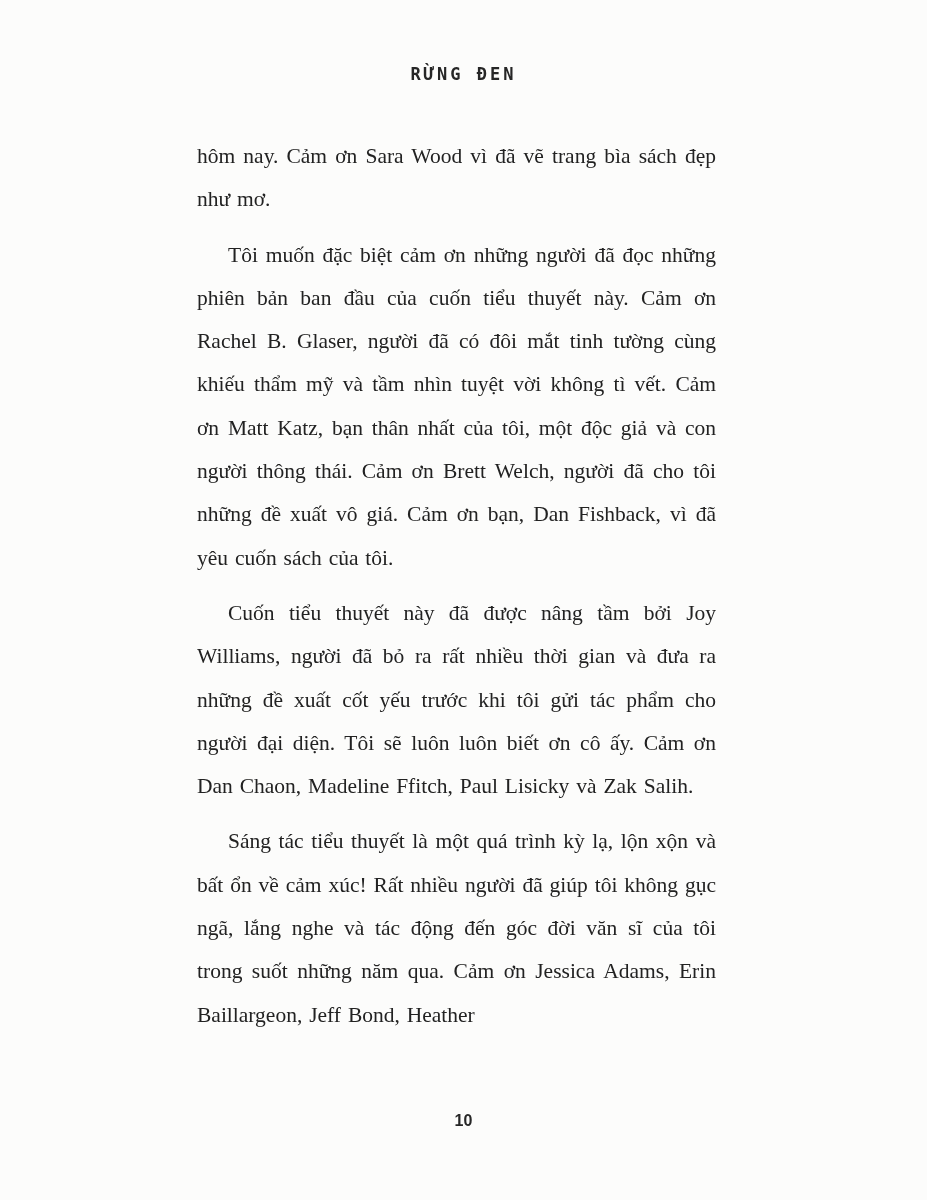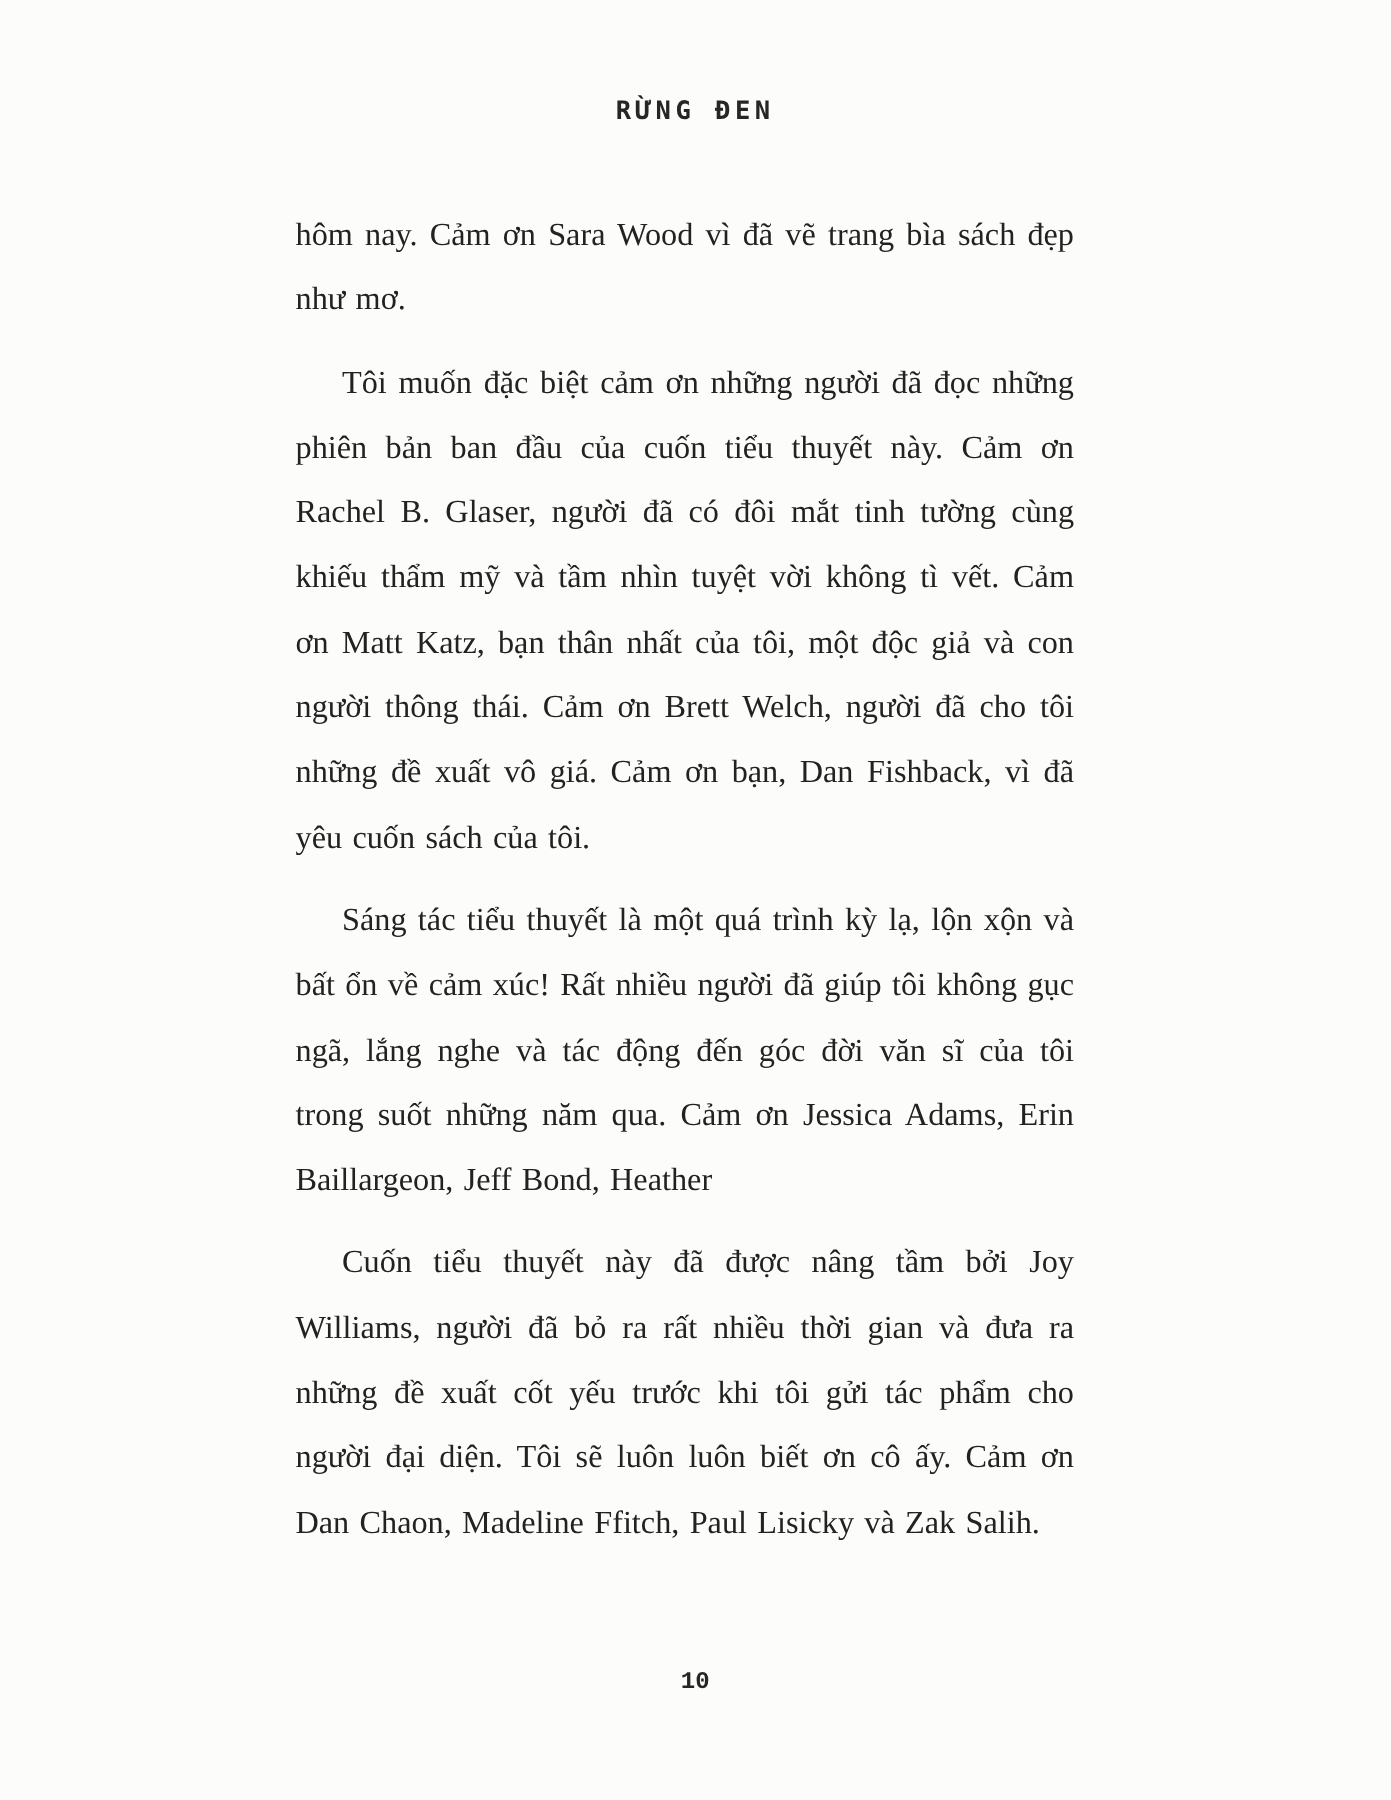--- a/index.html
+++ b/index.html
@@ -45,35 +45,35 @@
   }
   .para.indent {
     text-indent: 31px;
   }
   .page-number {
     position: absolute;
     top: 1112px;
     left: 0;
     right: 0;
     text-align: center;
-    font-family: Liberation Mono, monospace;
+    font-family: Liberation Sans, sans-serif;
     font-weight: bold;
     font-size: 16px;
     color: #262626;
   }
 </style>
 </head>
 <body>
 
 <div class="page">
 
   <div class="running-head">RỪNG ĐEN</div>
 
   <div class="body-text">
     <p class="para">hôm nay. Cảm ơn Sara Wood vì đã vẽ trang bìa sách đẹp như mơ.</p>
     <p class="para indent">Tôi muốn đặc biệt cảm ơn những người đã đọc những phiên bản ban đầu của cuốn tiểu thuyết này. Cảm ơn Rachel B. Glaser, người đã có đôi mắt tinh tường cùng khiếu thẩm mỹ và tầm nhìn tuyệt vời không tì vết. Cảm ơn Matt Katz, bạn thân nhất của tôi, một độc giả và con người thông thái. Cảm ơn Brett Welch, người đã cho tôi những đề xuất vô giá. Cảm ơn bạn, Dan Fishback, vì đã yêu cuốn sách của tôi.</p>
+    <p class="para indent">Cuốn tiểu thuyết này đã được nâng tầm bởi Joy Williams, người đã bỏ ra rất nhiều thời gian và đưa ra những đề xuất cốt yếu trước khi tôi gửi tác phẩm cho người đại diện. Tôi sẽ luôn luôn biết ơn cô ấy. Cảm ơn Dan Chaon, Madeline Ffitch, Paul Lisicky và Zak Salih.</p>
     <p class="para indent">Sáng tác tiểu thuyết là một quá trình kỳ lạ, lộn xộn và bất ổn về cảm xúc! Rất nhiều người đã giúp tôi không gục ngã, lắng nghe và tác động đến góc đời văn sĩ của tôi trong suốt những năm qua. Cảm ơn Jessica Adams, Erin Baillargeon, Jeff Bond, Heather</p>
-    <p class="para indent">Cuốn tiểu thuyết này đã được nâng tầm bởi Joy Williams, người đã bỏ ra rất nhiều thời gian và đưa ra những đề xuất cốt yếu trước khi tôi gửi tác phẩm cho người đại diện. Tôi sẽ luôn luôn biết ơn cô ấy. Cảm ơn Dan Chaon, Madeline Ffitch, Paul Lisicky và Zak Salih.</p>
   </div>
 
   <div class="page-number">10</div>
 
 </div>
 
 </body></html>

